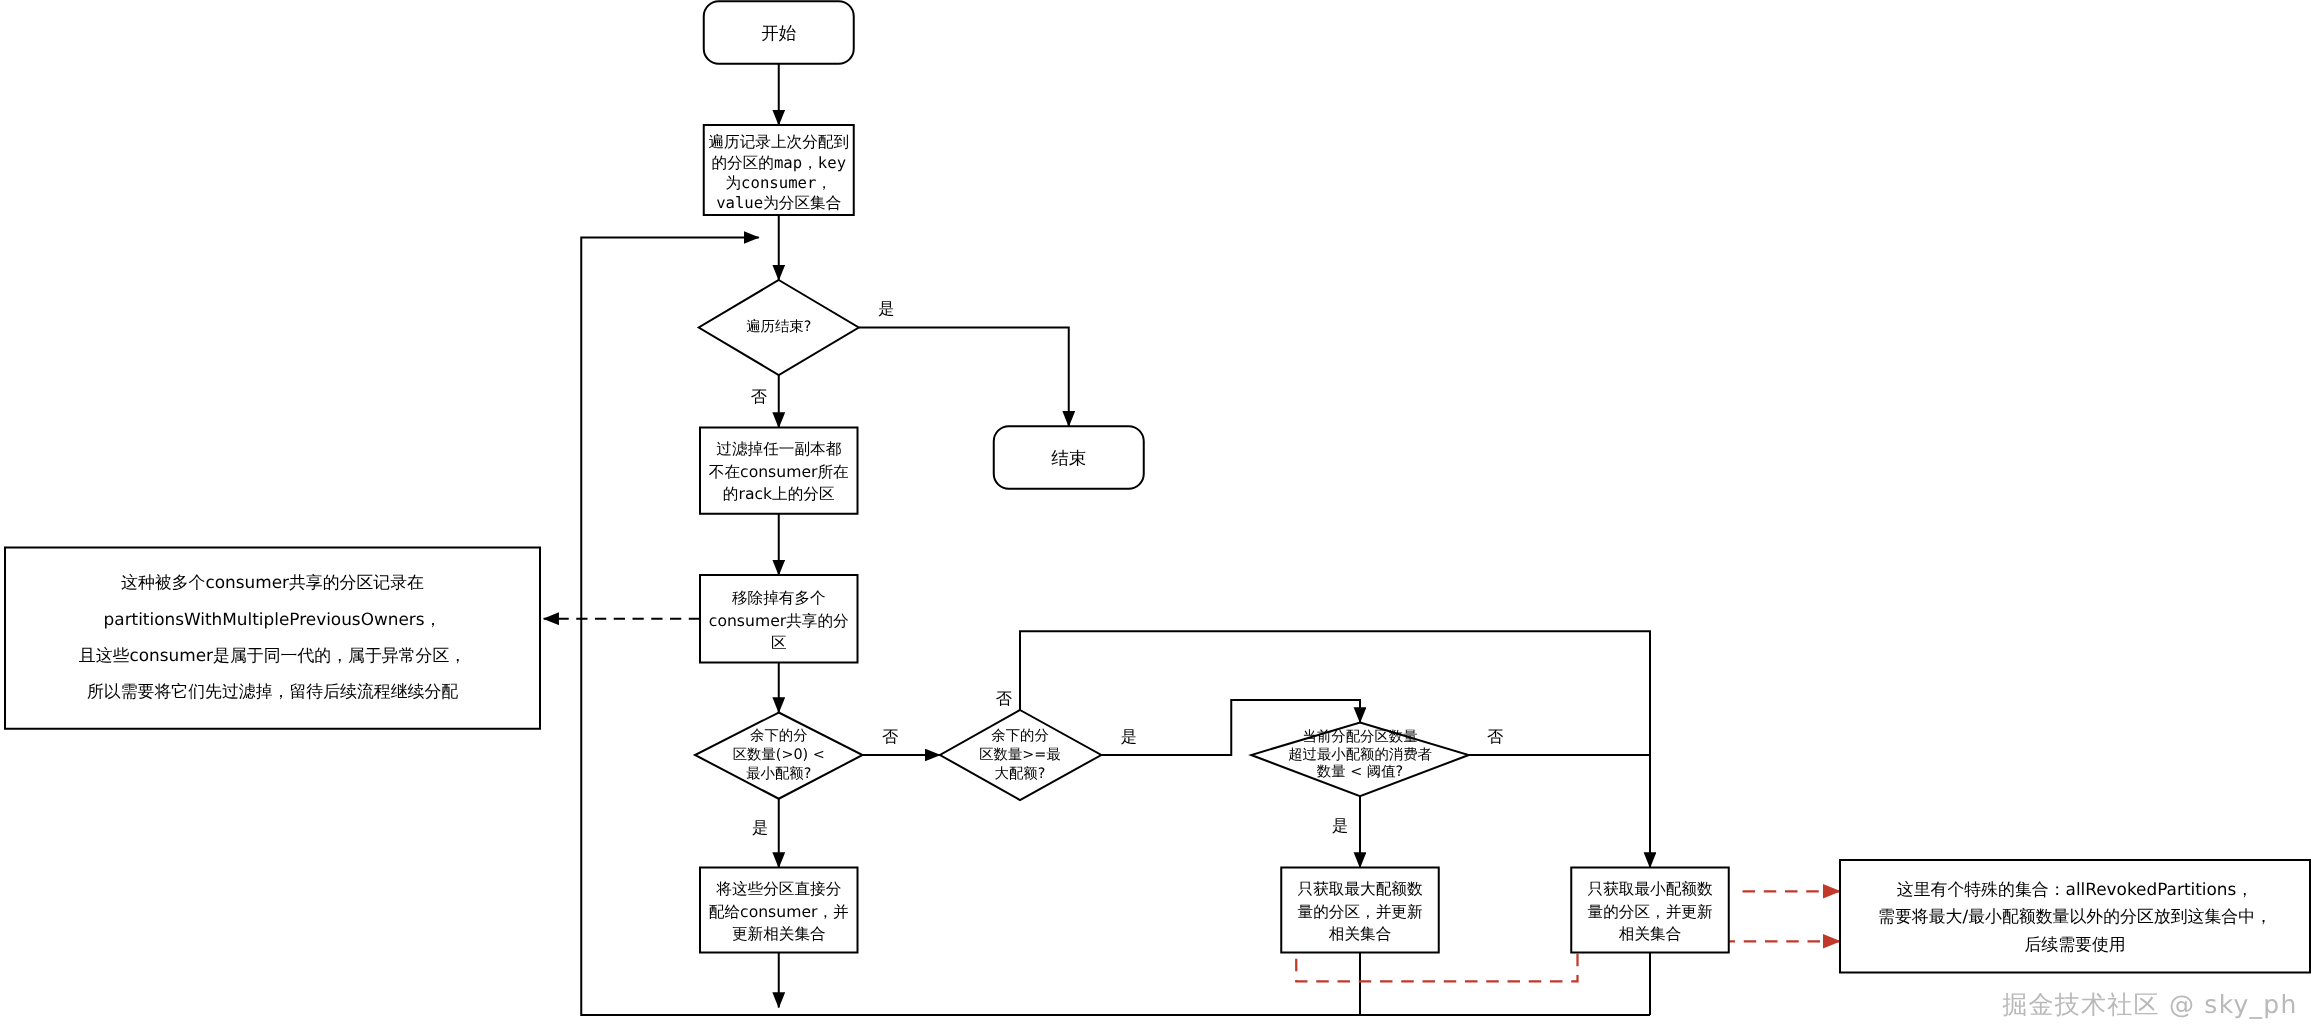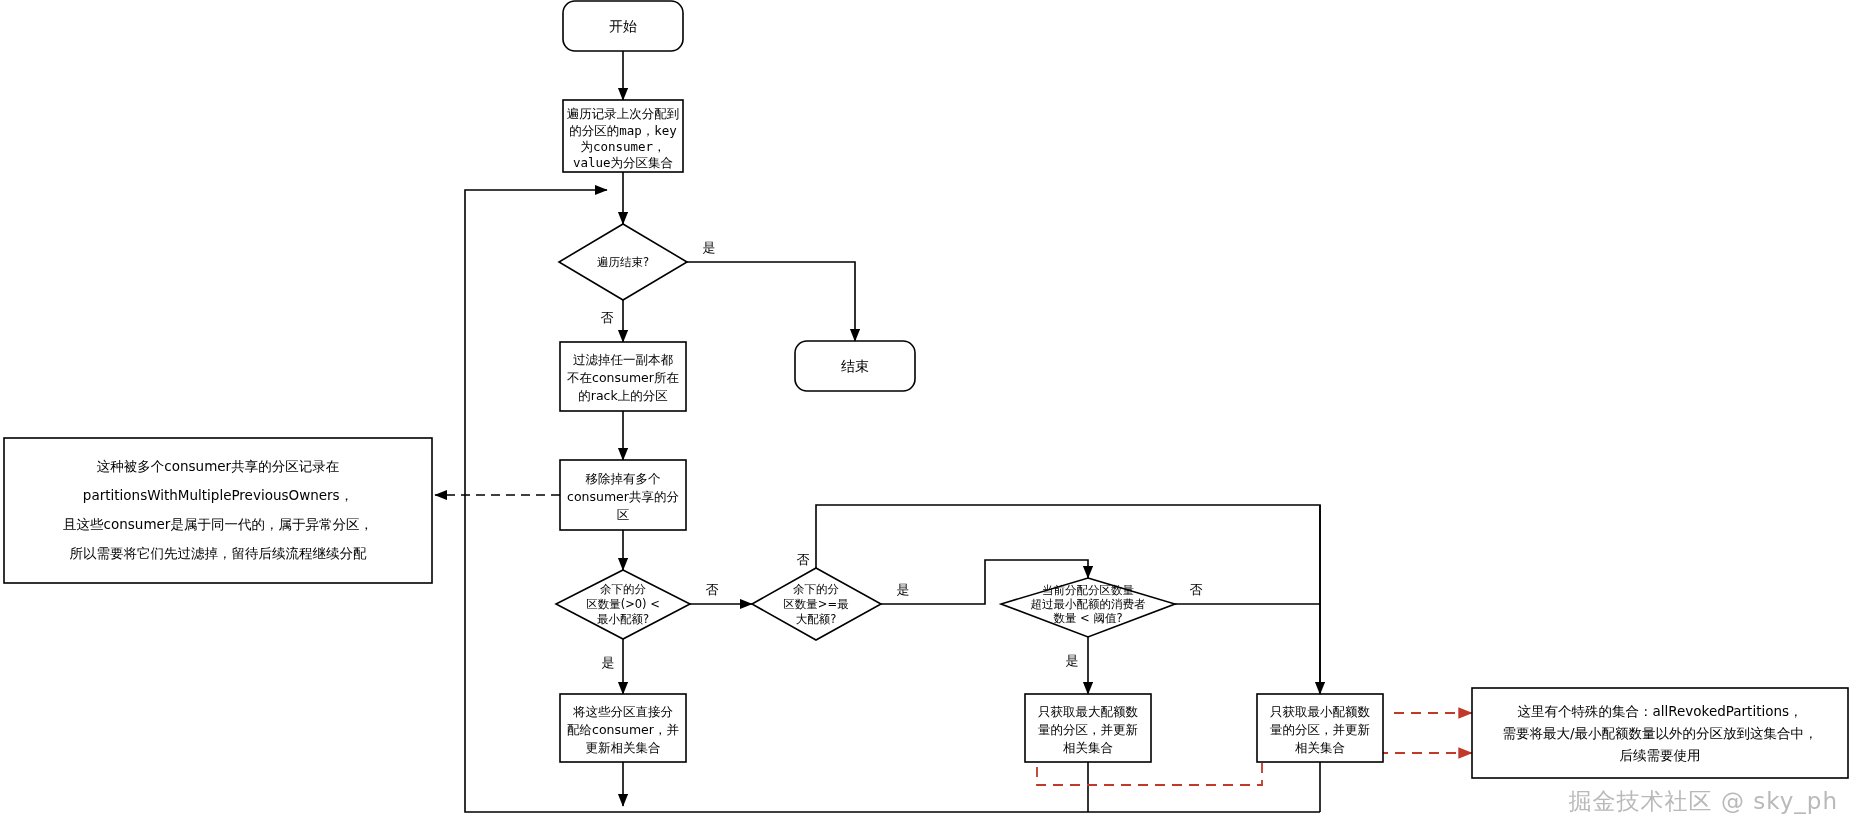--- a/index.html
+++ b/index.html
@@ -93,21 +93,21 @@
     font-size: 13.5px;
     fill: #000000;
     text-anchor: middle;
     dominant-baseline: middle;
   }
   .watermark {
     position: absolute;
     right: 14px;
     bottom: 2px;
     font-family: "DejaVu Sans", sans-serif;
-    font-size: 23px;
+    font-size: 20px;
     color: #b9b9b9;
     white-space: nowrap;
     letter-spacing: 1px;
     user-select: none;
   }
 </style>
 </head>
 <body>
 
 <div id="canvas">

